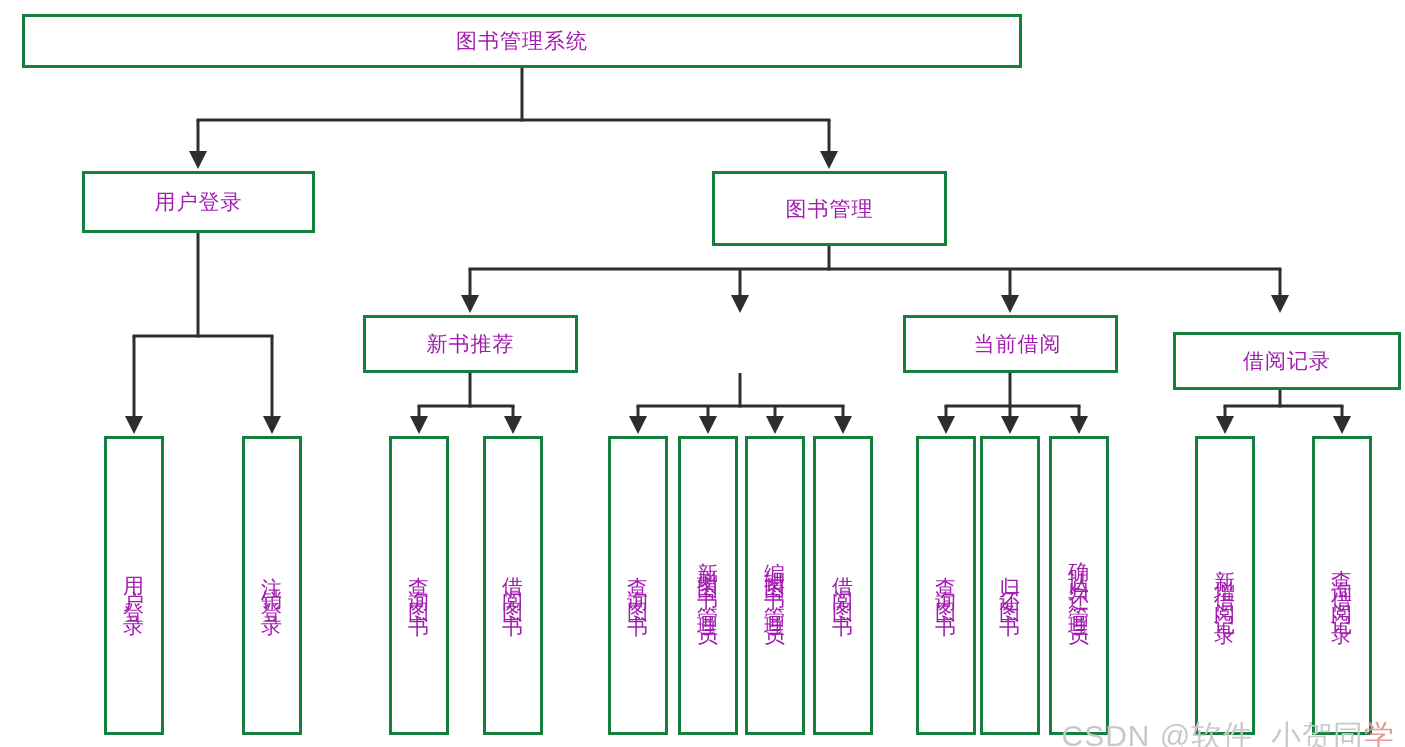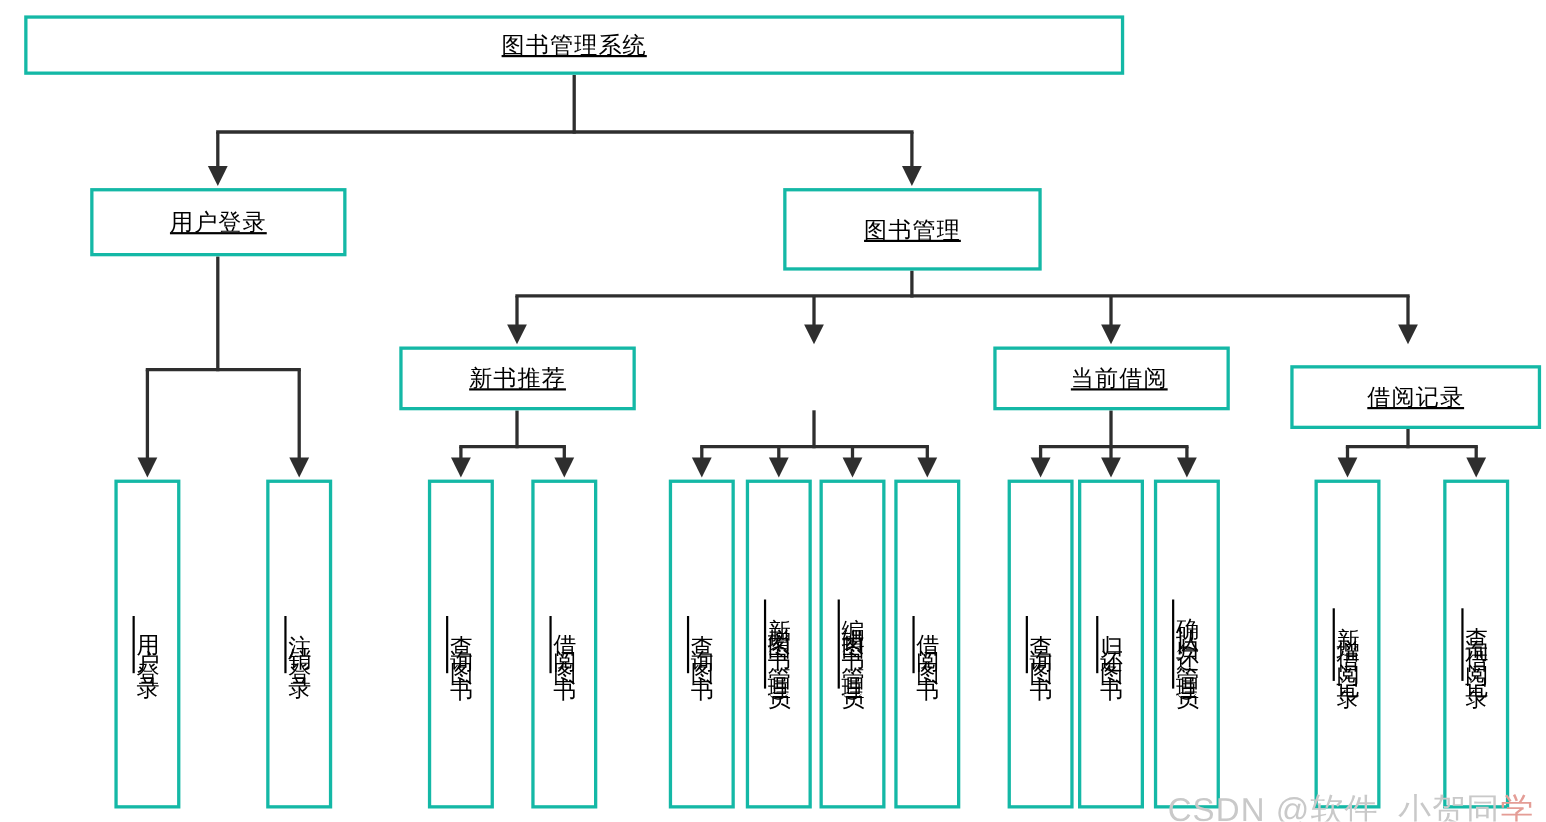--- a/index.html
+++ b/index.html
@@ -18,27 +18,26 @@
   #wires {
     position: absolute;
     left: 0; top: 0;
     width: 1405px;
     height: 747px;
   }
   .h-box, .v-box {
     position: absolute;
     box-sizing: border-box;
     background: #ffffff;
-    border: 3px solid #14b8a6;
-    color: #000000;
+    border: 3px solid #15803d;
+    color: #a21caf;
     display: flex;
     align-items: center;
     justify-content: center;
     z-index: 2;
-    text-decoration: underline;
   }
   .h-box { font-size: 21px; letter-spacing: 1px; }
   .v-box { width: 60px; top: 436px; height: 299px; font-size: 21px; }
   .v-box span {
     writing-mode: vertical-rl;
     text-orientation: mixed;
     line-height: 1;
   }
   .sp-wide span  { letter-spacing: 13px; }
   .sp-mid span   { letter-spacing: 11px; }

